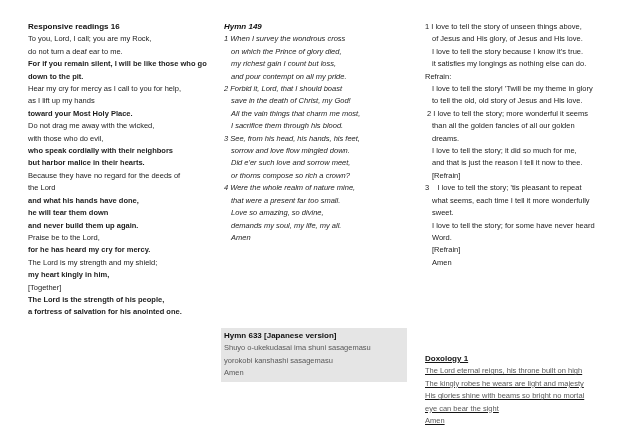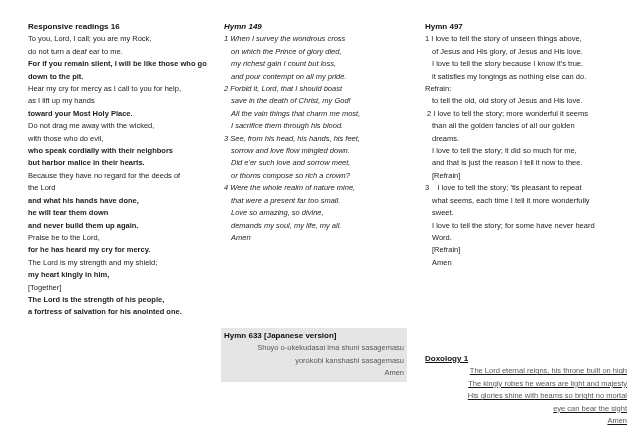--- a/index.html
+++ b/index.html
@@ -21,21 +21,21 @@
     color:#111111;
   }
   .line {
     font-size:7.5px;
     line-height:12.4px;
     white-space:pre;
     color:#1c1c1c;
   }
   .line.b { font-weight:bold; }
   .line.ind { padding-left:7px; }
-  .muted .line { color:#595959;text-align:right; }
+  .muted .line { color:#595959; }
   .boxed { background:#e5e5e5; padding:2px 3px; }
 </style>
 </head>
 <body>
 
 <div class="canvas">
 
   <section class="col" style="left:28px; top:21px; width:195px;">
     <h2 class="heading">Responsive readings 16</h2>
     <div>
@@ -91,27 +91,27 @@
   <section class="col boxed muted" style="left:221px; top:328px; width:186px;">
     <h2 class="heading">Hymn 633 [Japanese version]</h2>
     <div>
         <div class="line">Shuyo o-ukekudasai ima shuni sasagemasu</div>
         <div class="line">yorokobi kanshashi sasagemasu</div>
         <div class="line">Amen</div>
       </div>
   </section>
 
   <section class="col" style="left:425px; top:21px; width:202px;">
-    <h2 class="heading">Hymn 497</h2>
     <div>
         <div class="line">1 I love to tell the story of unseen things above,</div>
         <div class="line ind">of Jesus and His glory, of Jesus and His love.</div>
         <div class="line ind">I love to tell the story because I know it's true.</div>
         <div class="line ind">it satisfies my longings as nothing else can do.</div>
         <div class="line">Refrain:</div>
+        <div class="line ind">I love to tell the story! 'Twill be my theme in glory</div>
         <div class="line ind">to tell the old, old story of Jesus and His love.</div>
         <div class="line"> 2 I love to tell the story; more wonderful it seems</div>
         <div class="line ind">than all the golden fancies of all our golden</div>
         <div class="line ind">dreams.</div>
         <div class="line ind">I love to tell the story; it did so much for me,</div>
         <div class="line ind">and that is just the reason I tell it now to thee.</div>
         <div class="line ind">[Refrain]</div>
         <div class="line">3    I love to tell the story; 'tis pleasant to repeat</div>
         <div class="line ind">what seems, each time I tell it more wonderfully</div>
         <div class="line ind">sweet.</div>

